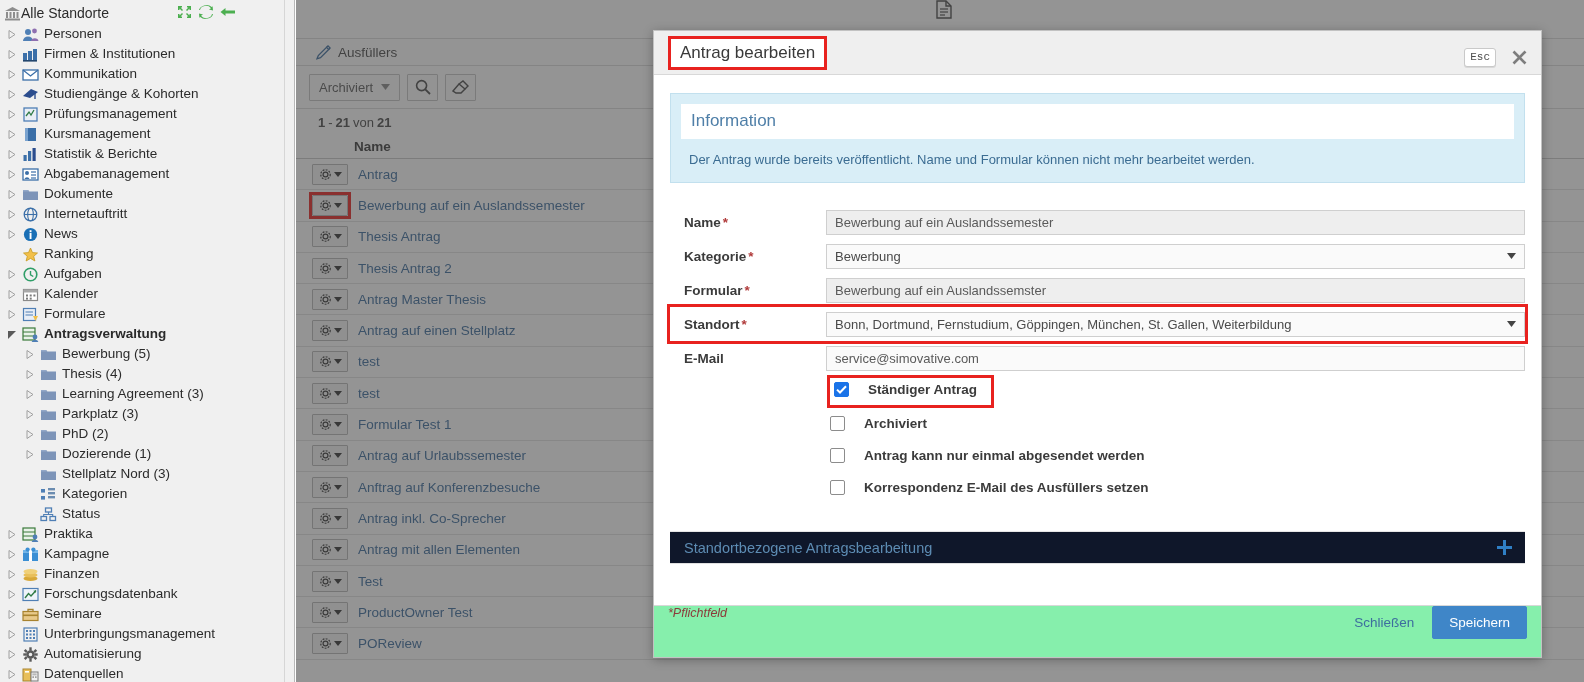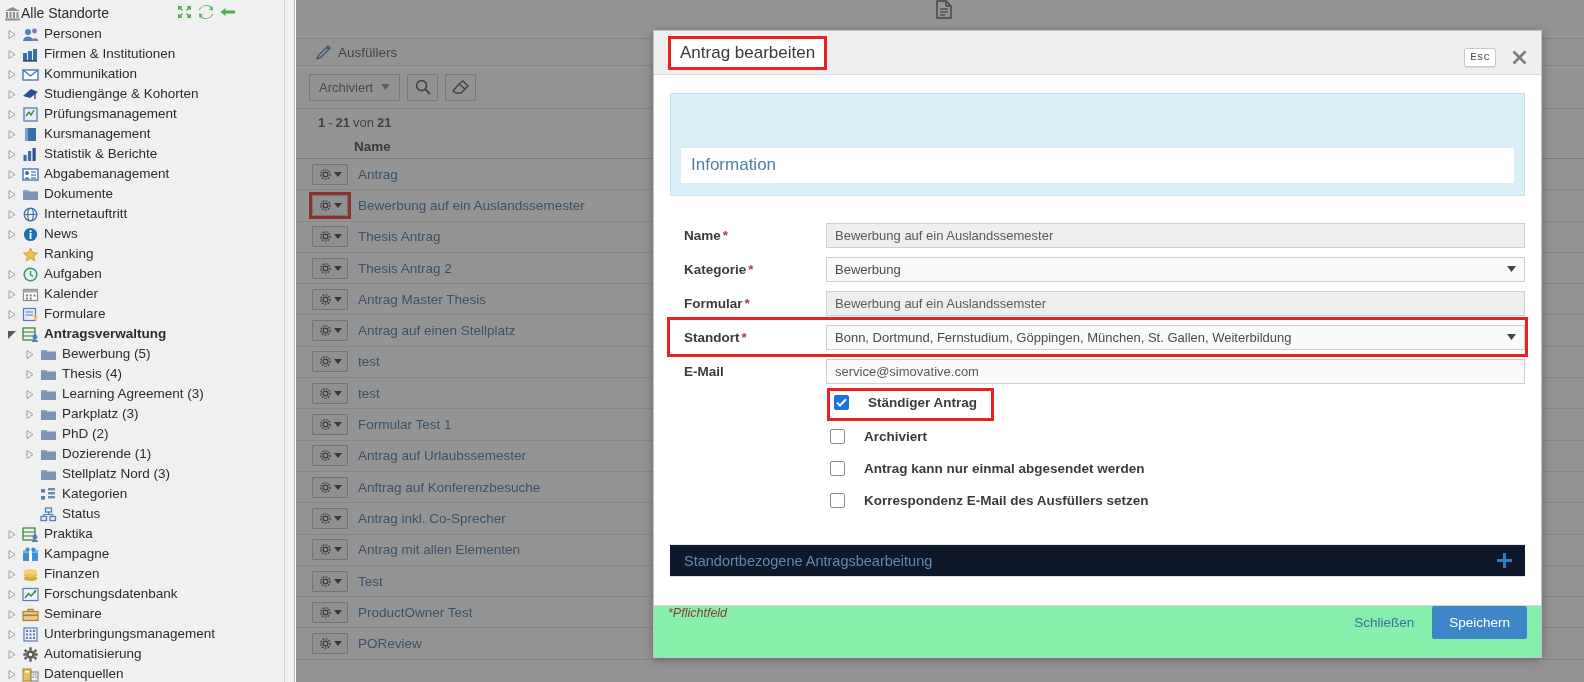--- a/index.html
+++ b/index.html
@@ -164,21 +164,21 @@
     flex: 1; overflow: hidden;
     padding: 18px 16px 0 16px;
     background: #fff;
   }
   #info-box {
     background: #d9eef7; border: 1px solid #c2e0ee;
     padding: 10px 10px 12px 10px;
     margin-bottom: 22px;
   }
   #info-title-bar {
-    background: #ffffff; padding: 7px 10px 8px 10px; margin-top: 44px;
+    background: #ffffff; padding: 7px 10px 8px 10px;
   }
   #info-title { font-size: 17px; color: #4f7fa8; }
   #info-text {
     font-size: 13px; color: #3b6c92; padding: 13px 8px 3px 8px;
   }
   .form-row {
     display: flex; align-items: center;
     height: 34px;
     position: relative;
   }
@@ -1150,20 +1150,21 @@
         </span>
       </div>
     </div>
 
     <div id="modal-body">
 
       <div id="info-box">
         <div id="info-title-bar">
           <span id="info-title">Information</span>
         </div>
+        <div id="info-text">Der Antrag wurde bereits veröffentlicht. Name und Formular können nicht mehr bearbeitet werden.</div>
       </div>
 
       <div id="form-fields">
           <div class="form-row">
             <div class="form-label">Name<span class="req">*</span></div>
             <div class="form-input">
               <span>Bewerbung auf ein Auslandssemester</span>
             </div>
           </div>
           <div class="form-row">

